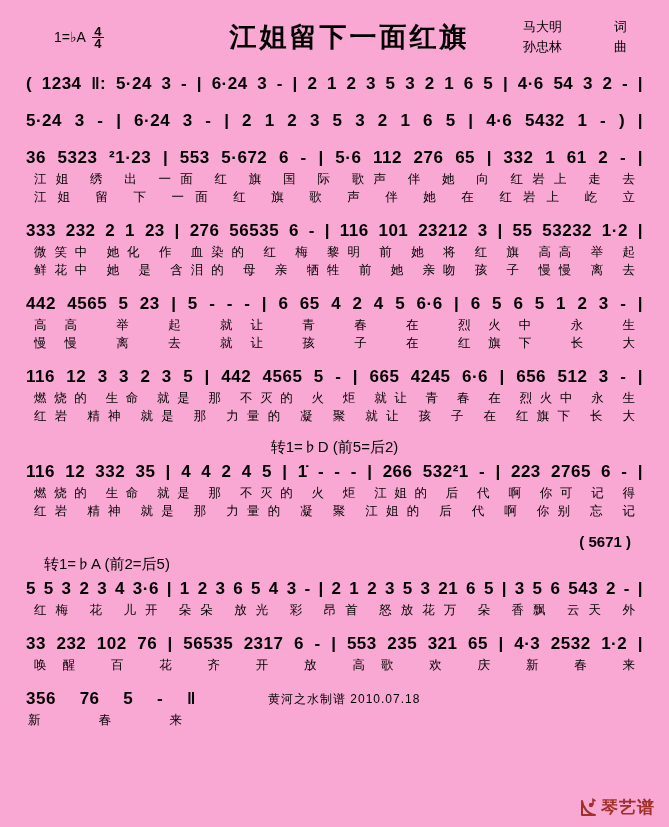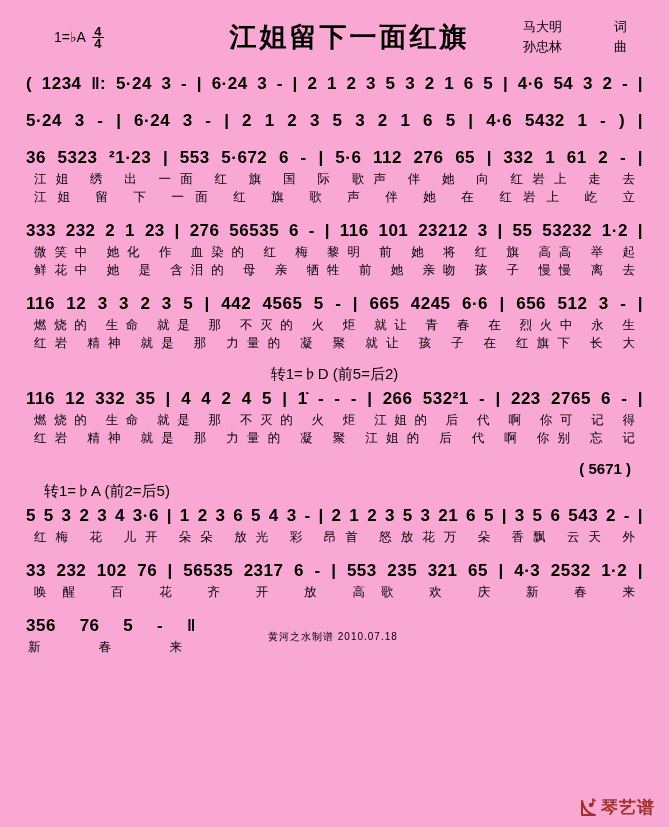--- a/index.html
+++ b/index.html
@@ -63,21 +63,21 @@
   .lyrics.short { padding-right:140px; }
   .annotation { font-size:15px; height:18px; margin-bottom:4px; }
   .annotation.center { text-align:center; }
   .annotation.right { text-align:right; font-weight:bold; padding-right:12px; }
   .annotation.left { text-align:left; padding-left:2px;margin-left:16px; }
   
   .final-row { display:flex; align-items:flex-start; }
   .final-col { width:170px; }
   .final-col .lyrics { padding:0 14px 0 2px; }
   .footer-credit {
-    font-size:10px; margin-left:72px; margin-top:16px;
+    font-size:12px; margin-left:72px; margin-top:4px;
     letter-spacing:1px;
   }
   
   .logo {
     position:absolute; right:14px; bottom:8px;
     display:flex; align-items:center; gap:2px;
     color:#a03028; font-weight:bold; font-size:17px;
     letter-spacing:1px;
   }
   .logo-icon { position:relative; width:20px; height:20px; }
@@ -122,20 +122,25 @@
     <div class="lyrics">江姐 绣 出 一面 红 旗 国 际 歌声 伴 她 向 红岩上 走 去</div>
     <div class="lyrics">江姐 留 下 一面 红 旗 歌 声 伴 她 在 红岩上 屹 立</div>
   </div>
 
   <div class="music-block">
     <div class="notation">333 232 2 1 23 | 276 56535 6 - | 116 101 23212 3 | 55 53232 1·2 |</div>
     <div class="lyrics">微笑中 她化 作 血染的 红 梅 黎明 前 她 将 红 旗 高高 举 起</div>
     <div class="lyrics">鲜花中 她 是 含泪的 母 亲 牺牲 前 她 亲吻 孩 子 慢慢 离 去</div>
   </div>
 
+  <div class="music-block">
+    <div class="notation">442 4565 5 23 | 5 - - - | 6 65 4 2 4 5 6·6 | 6 5 6 5 1 2 3 - |</div>
+    <div class="lyrics">高高 举 起 就让 青 春 在 烈火中 永 生</div>
+    <div class="lyrics">慢慢 离 去 就让 孩 子 在 红旗下 长 大</div>
+  </div>
 
   <div class="music-block">
     <div class="notation">116 12 3 3 2 3 5 | 442 4565 5 - | 665 4245 6·6 | 656 512 3 - |</div>
     <div class="lyrics">燃烧的 生命 就是 那 不灭的 火 炬 就让 青 春 在 烈火中 永 生</div>
     <div class="lyrics">红岩 精神 就是 那 力量的 凝 聚 就让 孩 子 在 红旗下 长 大</div>
   </div>
 
   <div class="annotation center">转1=♭D (前5=后2)</div>
 
   <div class="music-block">

